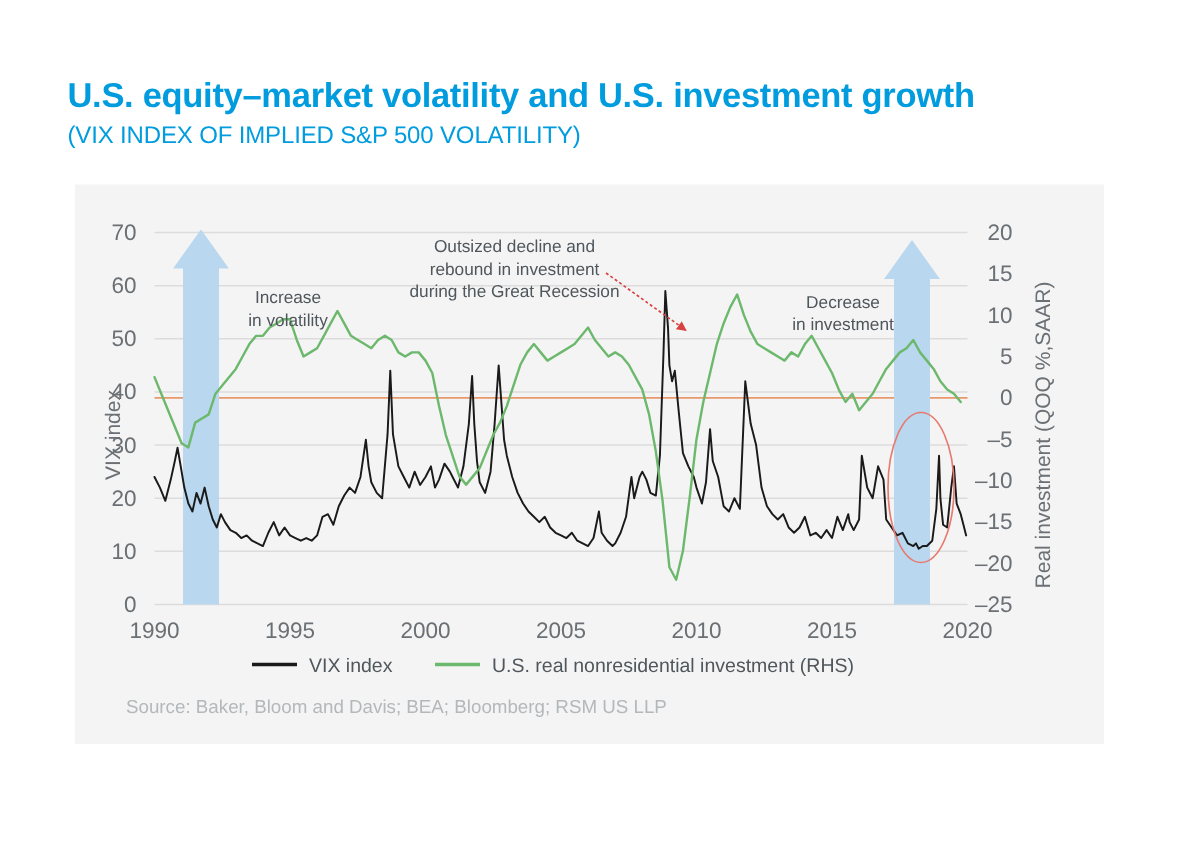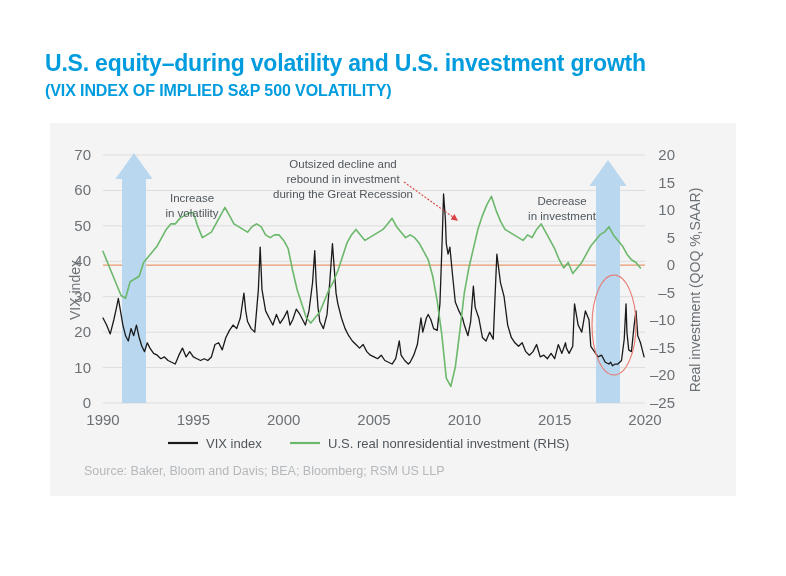--- a/index.html
+++ b/index.html
@@ -27,21 +27,21 @@
     font-weight: bold;
     color: #009cde;
     letter-spacing: -0.2px;
     white-space: nowrap;
   }
   .subtitle {
     position: absolute;
     left: 45px;
     top: 82px;
     font-size: 16px;
-    font-weight: bold;
+    font-weight: normal;
     color: #009cde;
     letter-spacing: -0.1px;
     white-space: nowrap;
   }
   .panel {
     position: absolute;
     left: 50px;
     top: 123px;
     width: 686px;
     height: 373px;
@@ -96,21 +96,21 @@
     stroke-width: 1.6;
     stroke-linejoin: round;
     stroke-linecap: round;
   }
 </style>
 </head>
 <body>
 
 <div id="root">
 
-  <div class="title">U.S. equity–during volatility and U.S. investment growth</div>
+  <div class="title">U.S. equity–market volatility and U.S. investment growth</div>
   <div class="subtitle">(VIX INDEX OF IMPLIED S&amp;P 500 VOLATILITY)</div>
 
   <div class="panel"></div>
 
   <svg class="chart" width="786" height="576">
     <defs>
       <marker id="redarrow" markerWidth="7" markerHeight="7" refX="5" refY="3" orient="auto">
         <path d="M0,0 L6,3 L0,6 z" fill="#d94141"></path>
       </marker>
     </defs>

